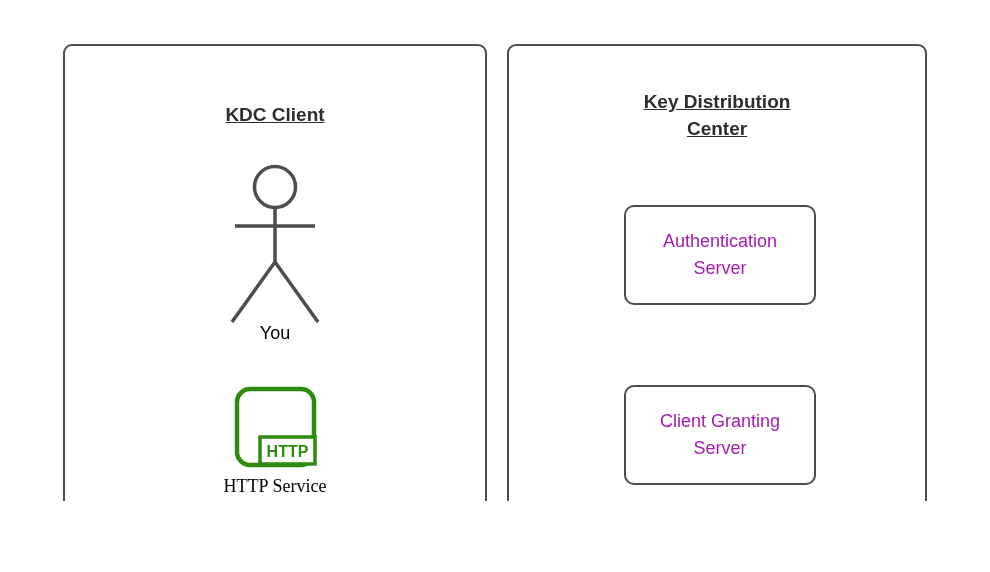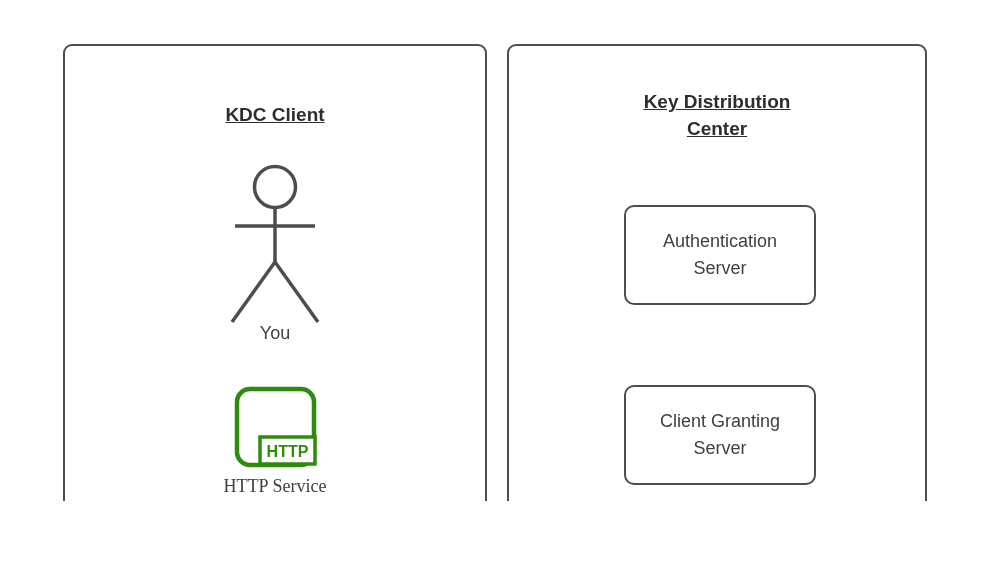--- a/index.html
+++ b/index.html
@@ -44,21 +44,21 @@
 
   .actor-svg {
     position: absolute;
     left: 225px;
     top: 160px;
   }
   .diagram-label {
     position: absolute;
     text-align: center;
     font-size: 18px;
-    color: #404040;
+    color: #000000;
     line-height: 22px;
   }
   .you-label     { left: 63px; top: 322px; width: 424px; }
   .service-label { left: 63px; top: 475px; width: 424px; font-family: Liberation Serif, serif; }
 
   .http-svg {
     position: absolute;
     left: 230px;
     top: 383px;
   }
@@ -76,21 +76,21 @@
     align-items: center;
     justify-content: center;
   }
   .server-box.auth   { top: 205px; }
   .server-box.ticket { top: 385px; }
   .server-box .server-label {
     width: 160px;
     text-align: center;
     font-size: 18px;
     line-height: 27px;
-    color: #404040;
+    color: #a21caf;
   }
 </style>
 </head>
 <body>
 
 <div class="canvas">
 
   <div class="panel panel-left"></div>
   <div class="panel-title title-left">
     <span>KDC Client</span>

